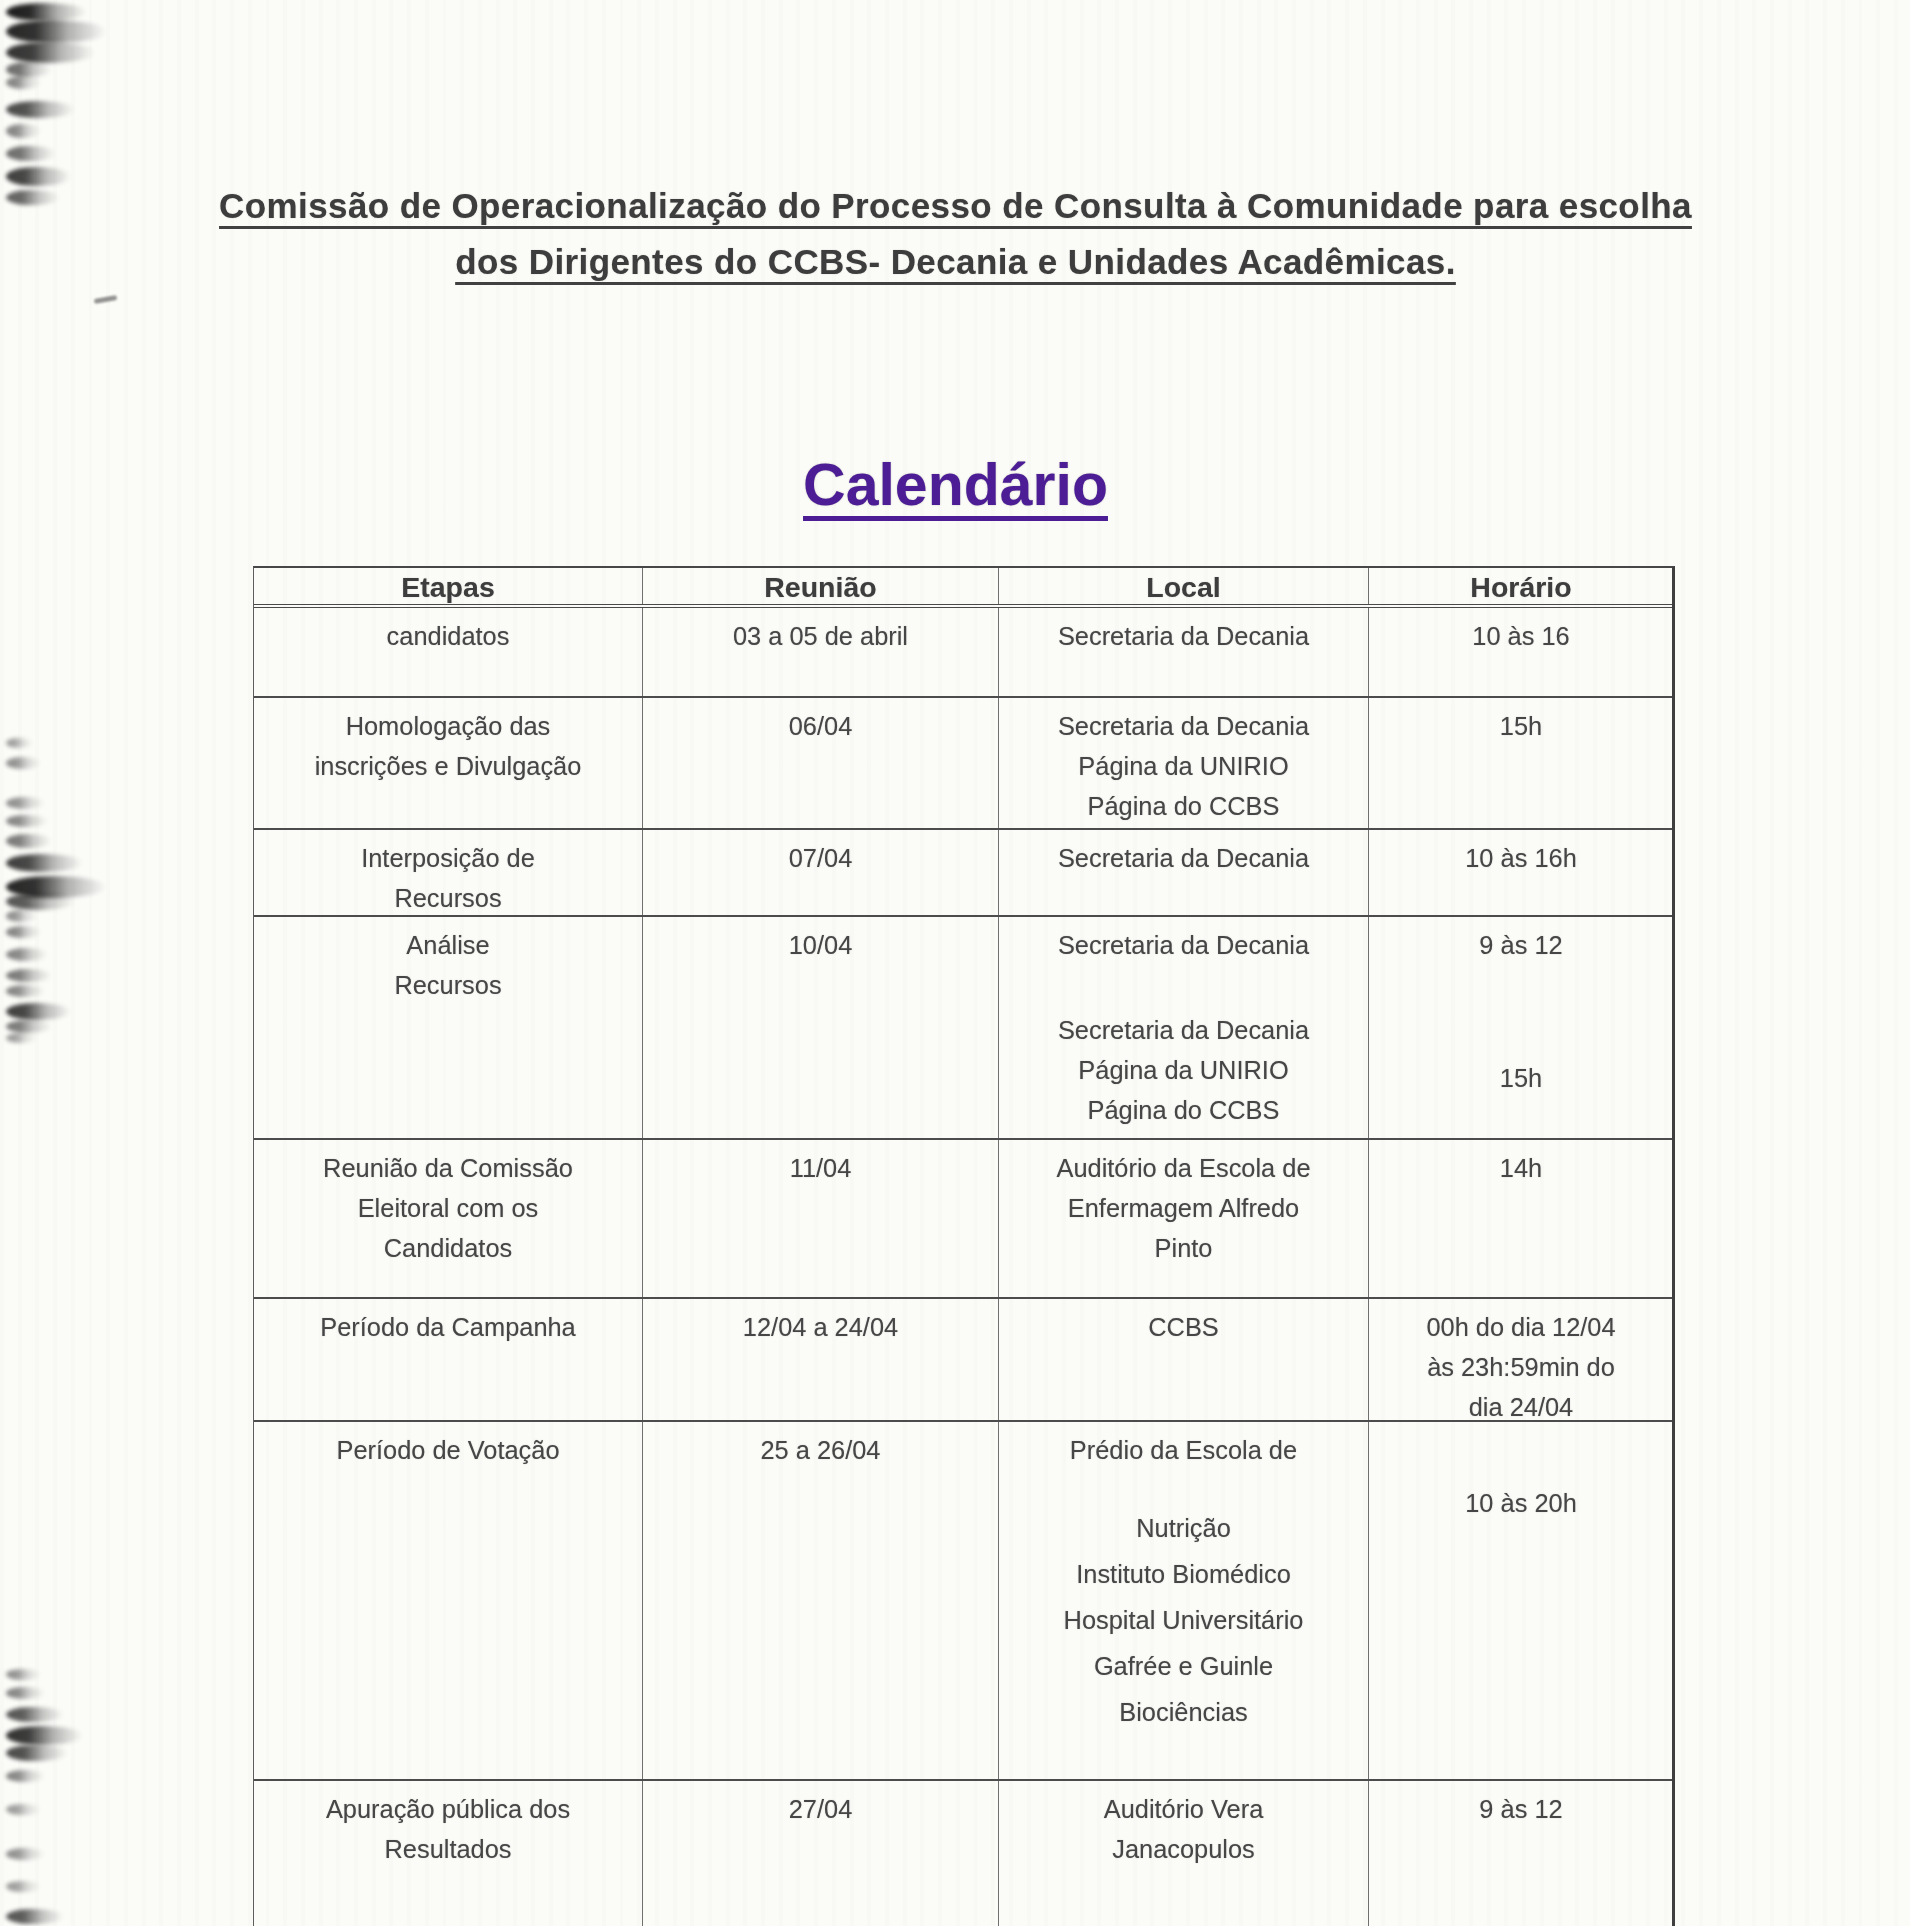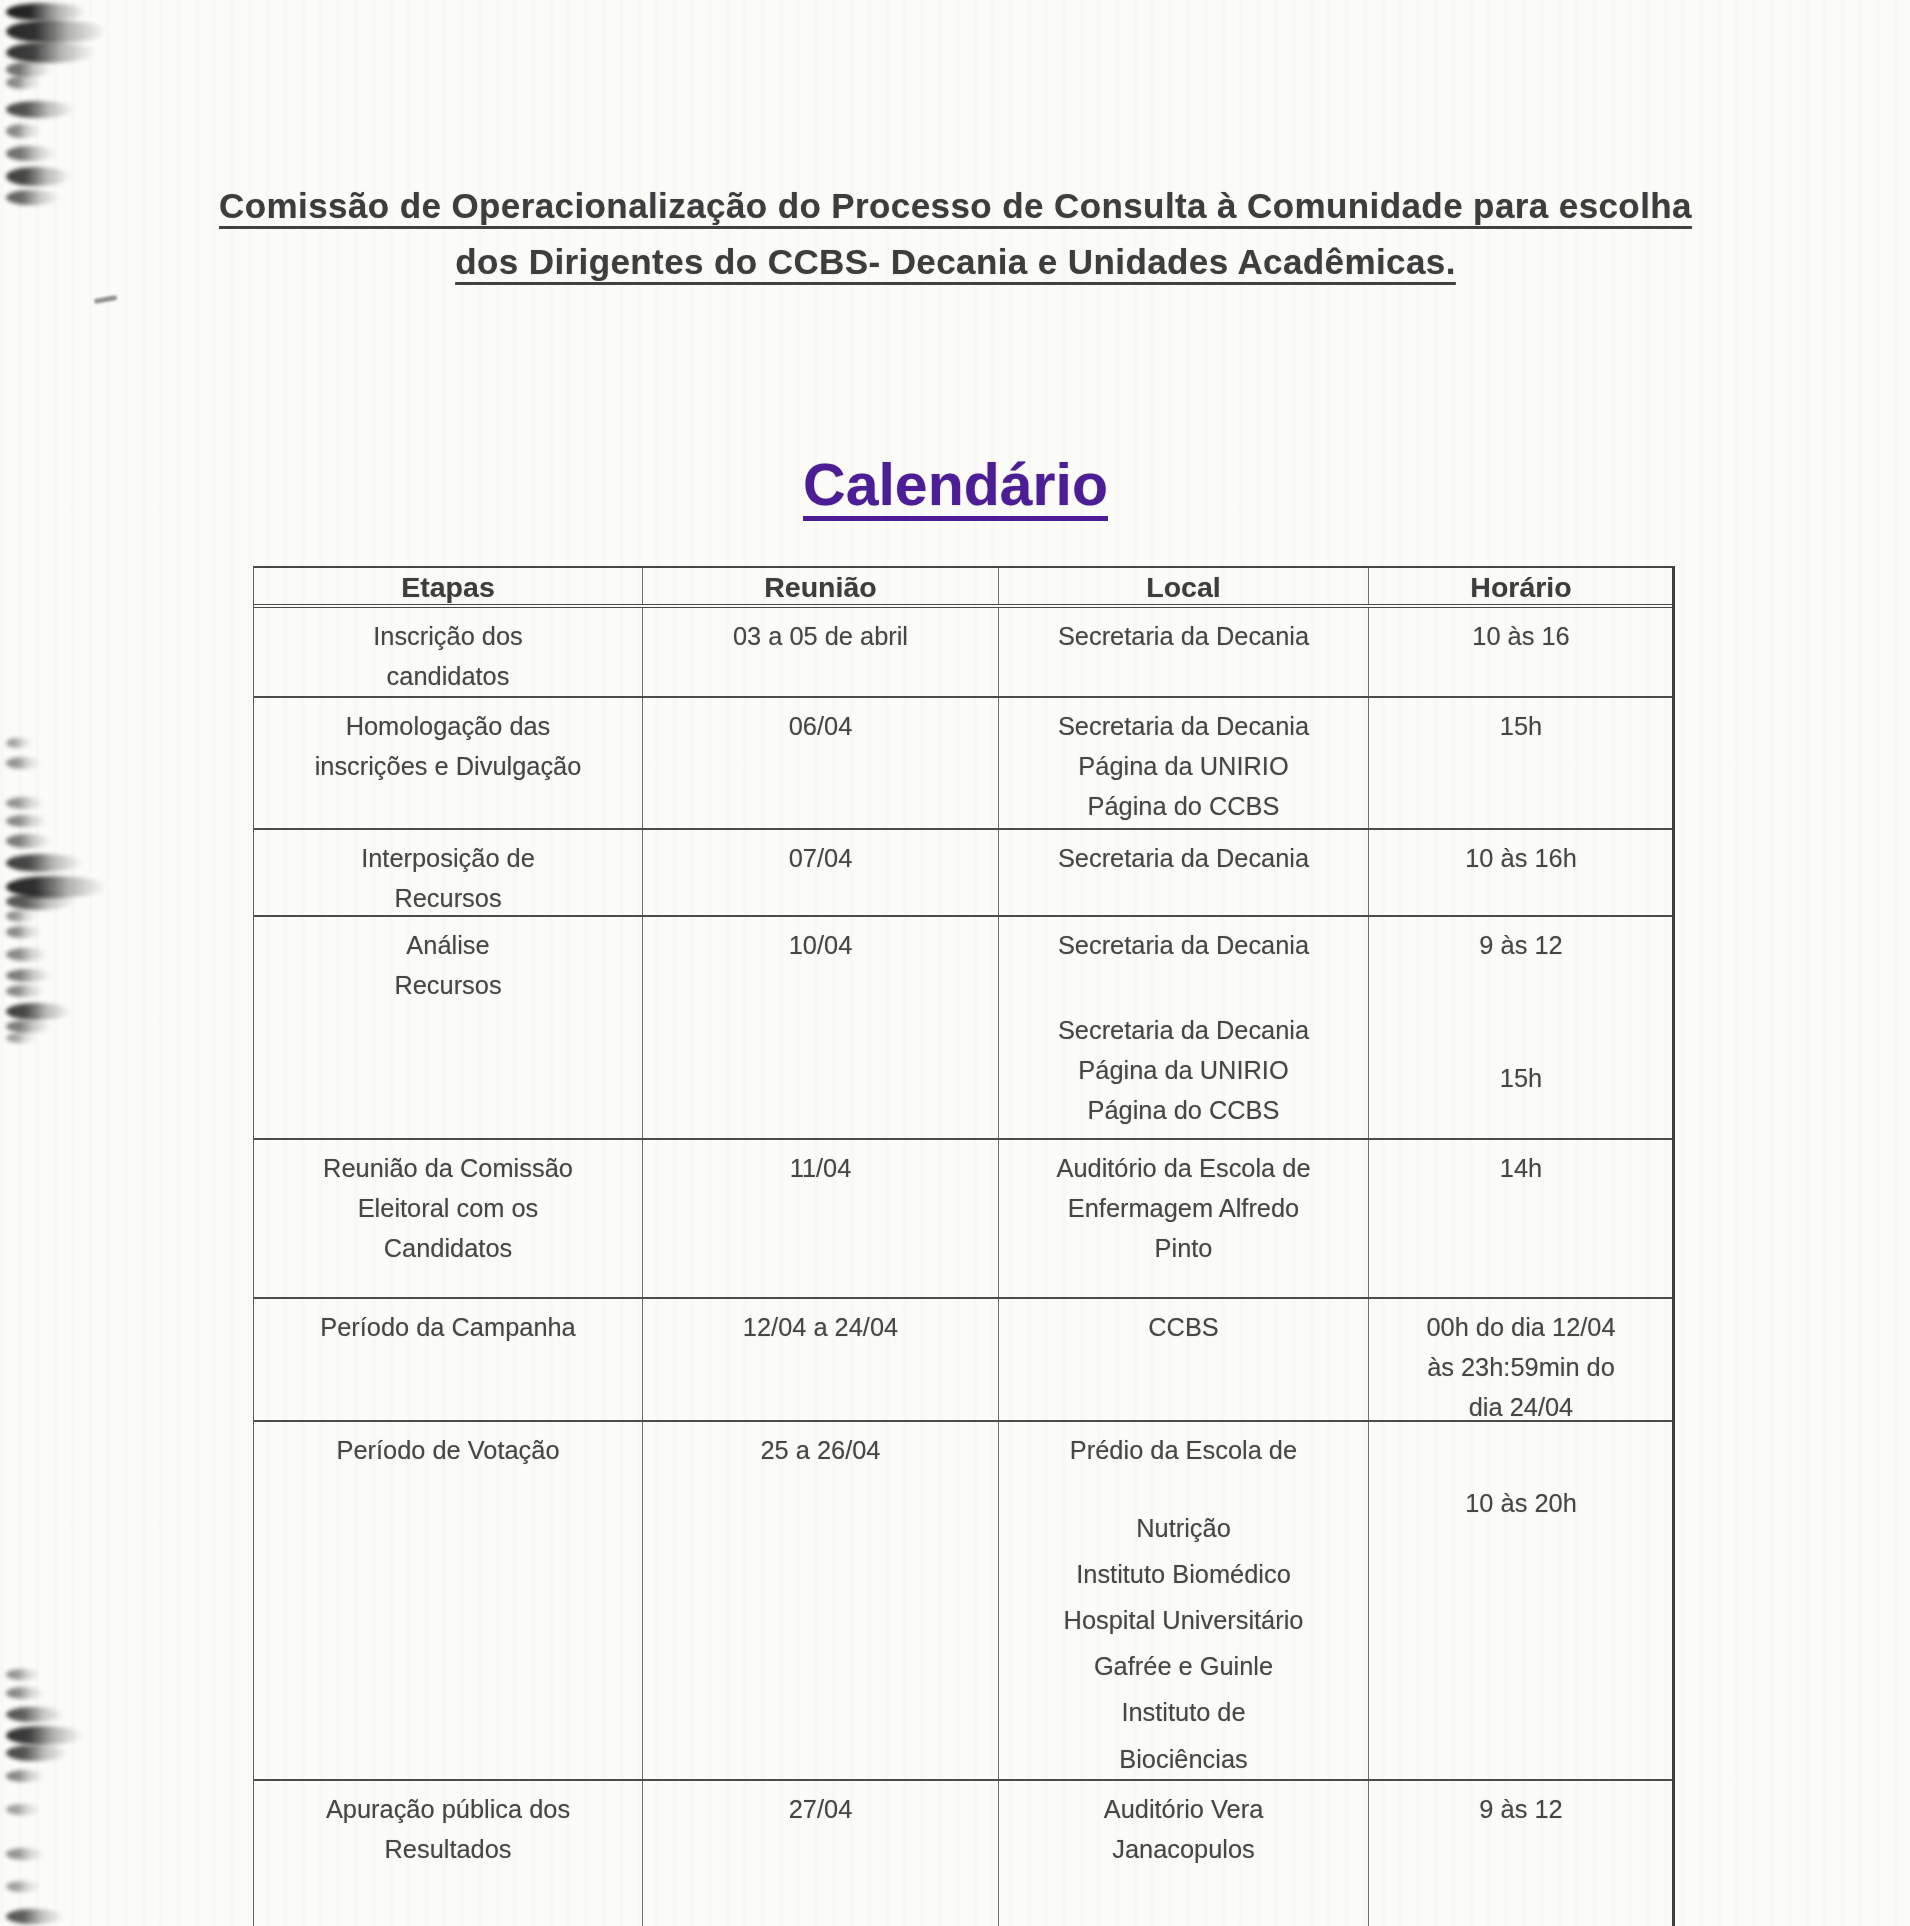--- a/index.html
+++ b/index.html
@@ -136,21 +136,20 @@
   <div class="cal-table">
     <div class="trow thead" id="table-head" style="height: 40px;">
       <div class="cell">Etapas</div>
       <div class="cell">Reunião</div>
       <div class="cell">Local</div>
       <div class="cell">Horário</div>
     </div>
     <div id="table-body">
         <div class="trow" style="height: 90px;">
           <div class="cell">
-            <div class="line">Inscrição dos</div>
             <div class="line">candidatos</div>
           </div>
           <div class="cell">
             <div class="line">03 a 05 de abril</div>
           </div>
           <div class="cell">
             <div class="line">Secretaria da Decania</div>
           </div>
           <div class="cell">
             <div class="line">10 às 16</div>
@@ -247,21 +246,20 @@
           </div>
           <div class="cell">
             <div class="line">25 a 26/04</div>
           </div>
           <div class="cell">
             <div class="line">Prédio da Escola de</div>
             <div class="line" style="margin-top: 38px;">Nutrição</div>
             <div class="line" style="margin-top: 6.2px;">Instituto Biomédico</div>
             <div class="line" style="margin-top: 6.2px;">Hospital Universitário</div>
             <div class="line" style="margin-top: 6.2px;">Gafrée e Guinle</div>
-            <div class="line" style="margin-top: 6.2px;">Instituto de</div>
             <div class="line" style="margin-top: 6.2px;">Biociências</div>
           </div>
           <div class="cell">
             <div class="line" style="margin-top: 53px;">10 às 20h</div>
           </div>
         </div>
         <div class="trow" style="height: 256px;">
           <div class="cell">
             <div class="line">Apuração pública dos</div>
             <div class="line">Resultados</div>

